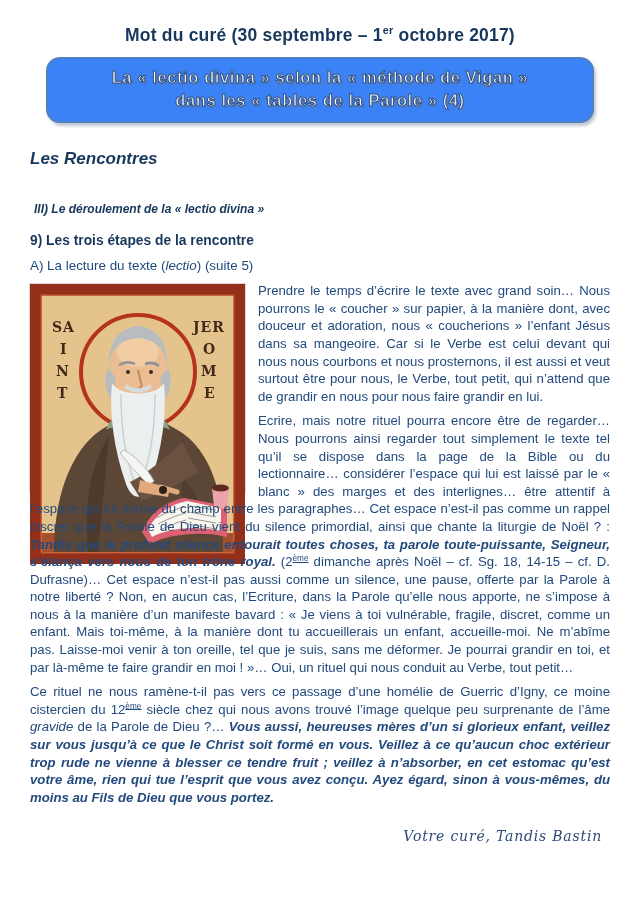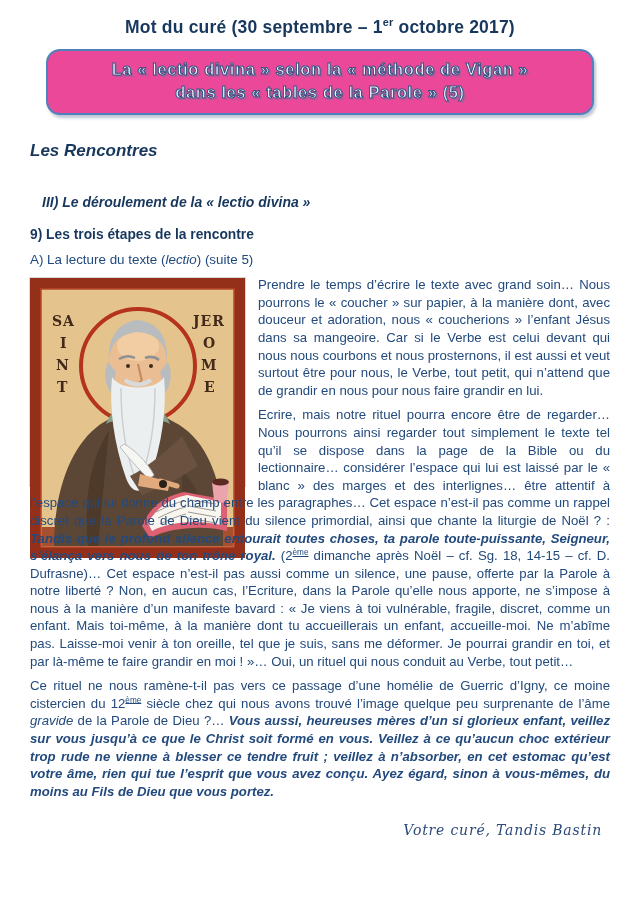--- a/index.html
+++ b/index.html
@@ -1,34 +1,34 @@
 <!DOCTYPE html>
 <html lang="fr"><head>
 <meta charset="utf-8">
 <style>
   html,body{margin:0;padding:0;background:#ffffff;}
   body{width:640px;height:905px;overflow:hidden;
        font-family:"Liberation Sans",sans-serif;}
-  .page{box-sizing:border-box;width:640px;height:905px;padding:17px 30px 0 30px;}
+  .page{box-sizing:border-box;width:640px;height:905px;padding:25px 30px 0 30px;}
 
   
   .doc-title{text-align:center;font-size:17.5px;font-weight:bold;color:#17375d;
              margin:0 0 11px 0;letter-spacing:.2px;}
   .doc-title sup{font-size:.62em;vertical-align:super;line-height:0;}
 
   .banner{margin:0 16px 26px 16px;border:2px solid #4f81bd;border-radius:14px;
           padding:7px 6px 9px 6px;text-align:center;
-          box-shadow:2px 3px 3px rgba(125,140,170,.5);background:#ec4899;}
+          box-shadow:2px 3px 3px rgba(125,140,170,.5);background:#3b82f6;}
   .banner-line{font-size:16.5px;font-weight:bold;letter-spacing:.6px;line-height:1.4;
                color:#f6f9fd;-webkit-text-stroke:1px #335180;
                text-shadow:2px 2px 1px rgba(95,118,158,.55);}
 
   
   .h-section{font-size:17px;font-weight:bold;font-style:italic;color:#17375d;margin:26px 0 0 0;}
-  .h-subsection{font-size:14px;font-weight:bold;font-style:italic;color:#17375d;margin:33px 0 0 12px;}
+  .h-subsection{font-size:12px;font-weight:bold;font-style:italic;color:#17375d;margin:33px 0 0 4px;}
   .h-point{font-size:13.8px;font-weight:bold;color:#17375d;margin:17px 0 0 0;}
   .h-subpoint{font-size:13.4px;color:#1f497d;margin:10px 0 0 0;}
 
   
   .content{margin-top:9px;text-align:justify;font-size:13.2px;line-height:17.6px;color:#234a7d;}
   .content p{margin:0 0 7px 0;}
   .seg-i{font-style:italic;}
   .seg-bi{font-weight:bold;font-style:italic;}
   .content sup, .h-subpoint sup{font-size:.62em;vertical-align:super;line-height:0;text-decoration:underline;}
 
@@ -45,21 +45,21 @@
 </style>
 </head>
 <body>
 
 <div class="page">
 
   <h1 class="doc-title"><span>Mot du curé (30 septembre – 1</span><sup>er</sup><span> octobre 2017)</span></h1>
 
   <div class="banner">
     <div class="banner-line">La « lectio divina » selon la « méthode de Vigan »</div>
-    <div class="banner-line">dans les « tables de la Parole » (5)</div>
+    <div class="banner-line">dans les « tables de la Parole » (4)</div>
   </div>
 
   <h2 class="h-section">Les Rencontres</h2>
 
   <h3 class="h-subsection">III) Le déroulement de la « lectio divina »</h3>
 
   <h4 class="h-point">9) Les trois étapes de la rencontre</h4>
 
   <div class="h-subpoint"><span>A) La lecture du texte (</span><span class="seg-i">lectio</span><span>) (suite 5)</span></div>
 

